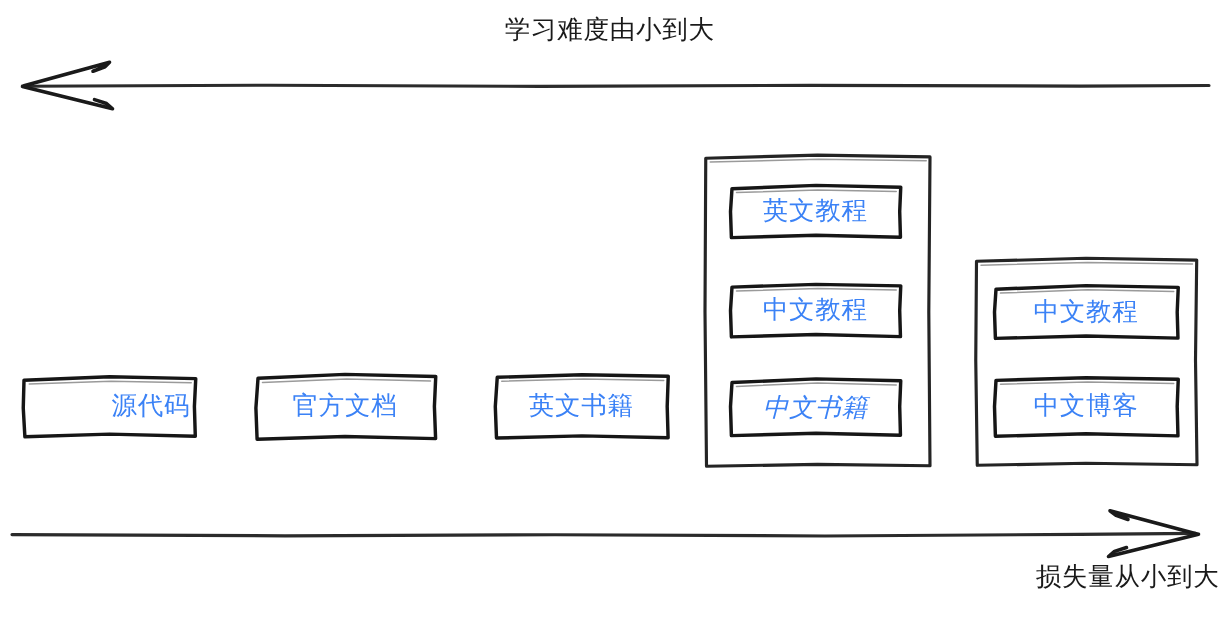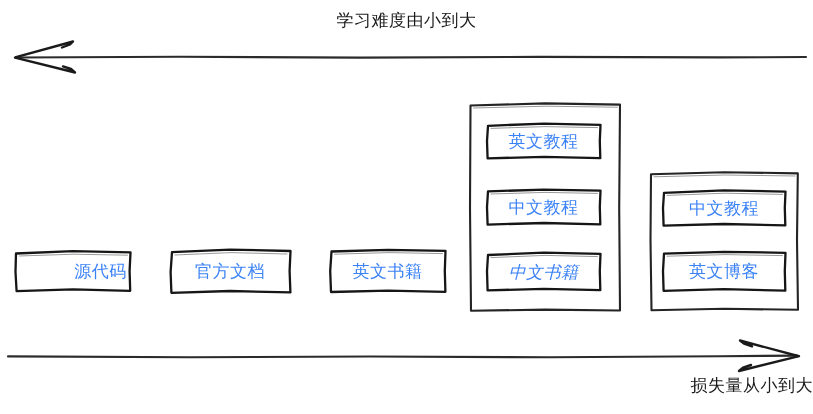--- a/index.html
+++ b/index.html
@@ -142,15 +142,15 @@
   <div class="node-label" style="left:330px; top:250px; width:115px; height:42px;">英文书籍</div>
 
   <div class="node-label" style="left:487px; top:124px; width:113px; height:34px;">英文教程</div>
 
   <div class="node-label" style="left:487px; top:190px; width:113px; height:34px;">中文教程</div>
 
   <div class="node-label" style="left:487px; top:253px; width:113px; height:37px;font-style:italic;">中文书籍</div>
 
   <div class="node-label" style="left:663px; top:191px; width:122px; height:34px;">中文教程</div>
 
-  <div class="node-label" style="left:663px; top:252px; width:122px; height:38px;">英文博客</div>
+  <div class="node-label" style="left:663px; top:252px; width:122px; height:38px;">中文博客</div>
 
 </div>
 
 </body></html>

